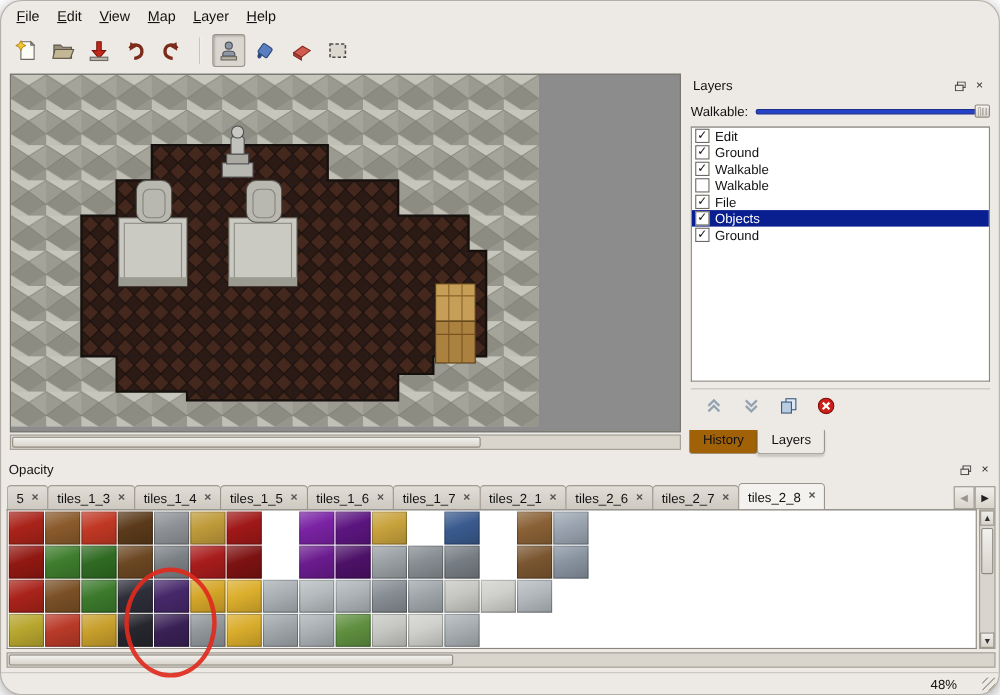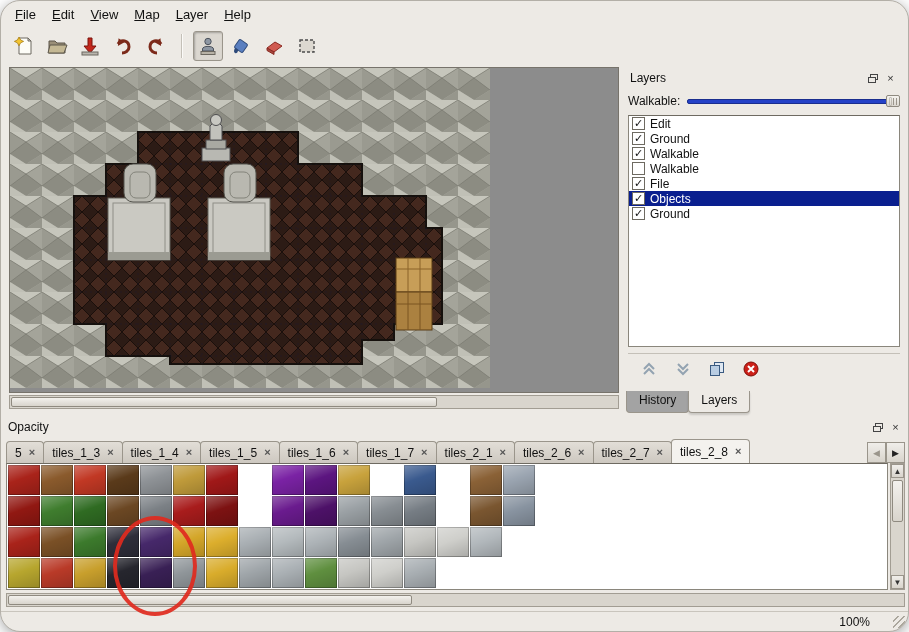--- a/index.html
+++ b/index.html
@@ -36,21 +36,21 @@
   .slider-handle { position:absolute; right:0; top:1px; width:14px; height:12px; background:linear-gradient(#f6f4f0,#d9d5cd); border:1px solid #8f8a80; border-radius:2px; }
   .slider-handle::before { content:""; position:absolute; left:3px; top:2px; width:1px; height:7px; box-shadow:0 0 0 0.5px #9a958b, 3px 0 0 0 #9a958b, 6px 0 0 0 #9a958b; }
   .layer-list { position:absolute; left:2px; top:46px; right:2px; height:232px; background:#fff; border:1px solid #8a867c; border-top-color:#6e6a61; overflow:hidden; }
   .layer-row { display:flex; align-items:center; height:15px; padding-left:3px; gap:5px; font-size:12px; }
   .layer-row.sel { background:#0a1f8f; color:#fff; }
   .cb { width:13px; height:13px; background:#fff; border:1px solid #6e6a61; display:flex; align-items:center; justify-content:center; flex:0 0 13px; }
   .cb-mark { font-size:11px; font-weight:bold; color:#111; line-height:1; }
   .layer-iconrow { position:absolute; left:2px; top:284px; right:2px; height:30px; display:flex; align-items:center; gap:16px; padding-left:12px; border-top:1px solid #c4c0b8; }
   .layer-icon { width:18px; height:18px; display:flex; align-items:center; justify-content:center; }
   .dock-tabs { position:absolute; left:0px; bottom:0; height:22px; display:flex; }
-  .dtab { padding:2px 12px 3px; font-size:12px; border:1px solid #9a958b; border-top:none; background:#a3a3a3; border-radius:0 0 4px 4px; margin-right:-1px; }
+  .dtab { padding:2px 12px 3px; font-size:12px; border:1px solid #9a958b; border-top:none; background:#a16207; border-radius:0 0 4px 4px; margin-right:-1px; }
   .dtab.active { background:#edeae5; position:relative; box-shadow:0 2px 2px rgba(0,0,0,.15); }
   
   .tilesets-dock { position:absolute; left:3px; top:417px; width:903px; height:194px; }
   .ts-tabs { position:absolute; left:2px; top:21px; right:40px; height:24px; display:flex; align-items:flex-end; overflow:hidden; }
   .ttab { display:flex; align-items:center; height:22px; padding:0 8px; font-size:12px; border:1px solid #9a958b; border-bottom:none; background:linear-gradient(#e2ded7,#cdc8c0); border-radius:4px 4px 0 0; margin-right:-1px; white-space:nowrap; }
   .ttab.active { background:#f4f2ee; height:24px; position:relative; z-index:2; }
   .tab-close { margin-left:7px; font-size:11px; color:#555; font-weight:bold; line-height:1; }
   .ts-scrollbtns { position:absolute; right:2px; top:24px; height:21px; display:flex; }
   .arrow-btn { width:19px; height:21px; display:flex; align-items:center; justify-content:center; border:1px solid #9a958b; background:linear-gradient(#f0eeea,#d8d4cc); font-size:9px; color:#222; }
   .arrow-btn.dim { color:#9a958b; }
@@ -445,17 +445,17 @@
       <span class="arrow up">▲</span>
       <div class="scroll-handle"></div>
       <span class="arrow down">▼</span>
     </div>
     <div class="hscroll ts-hscroll">
       <div class="scroll-handle"></div>
     </div>
   </div>
 
   <div class="statusbar">
-    <span class="zoom-level">100%</span>
+    <span class="zoom-level">48%</span>
     <div class="resize-grip"></div>
   </div>
 
 </div>
 
 </body></html>

